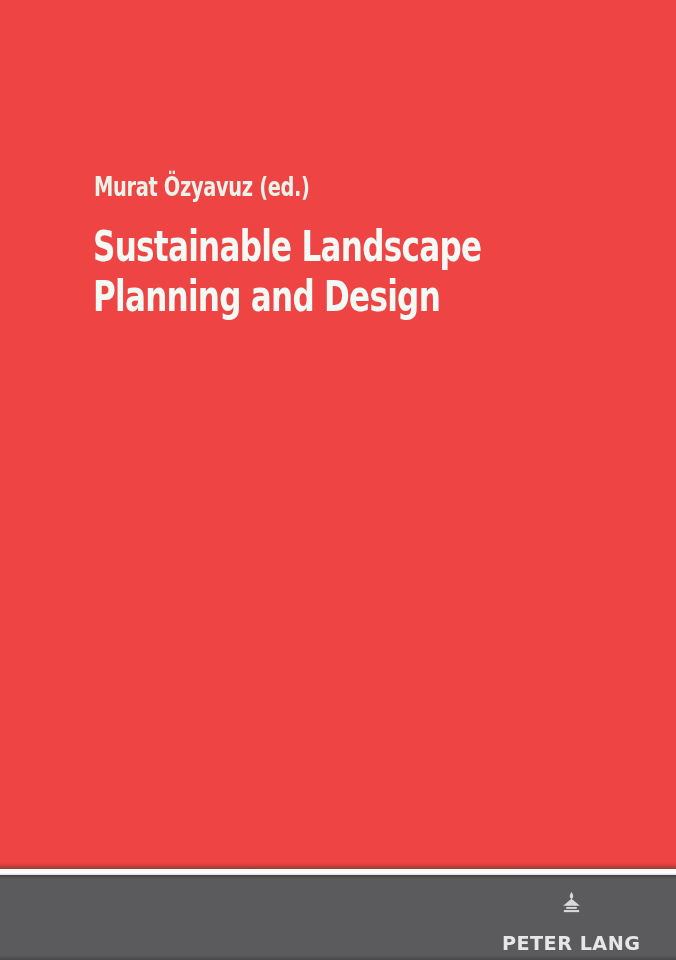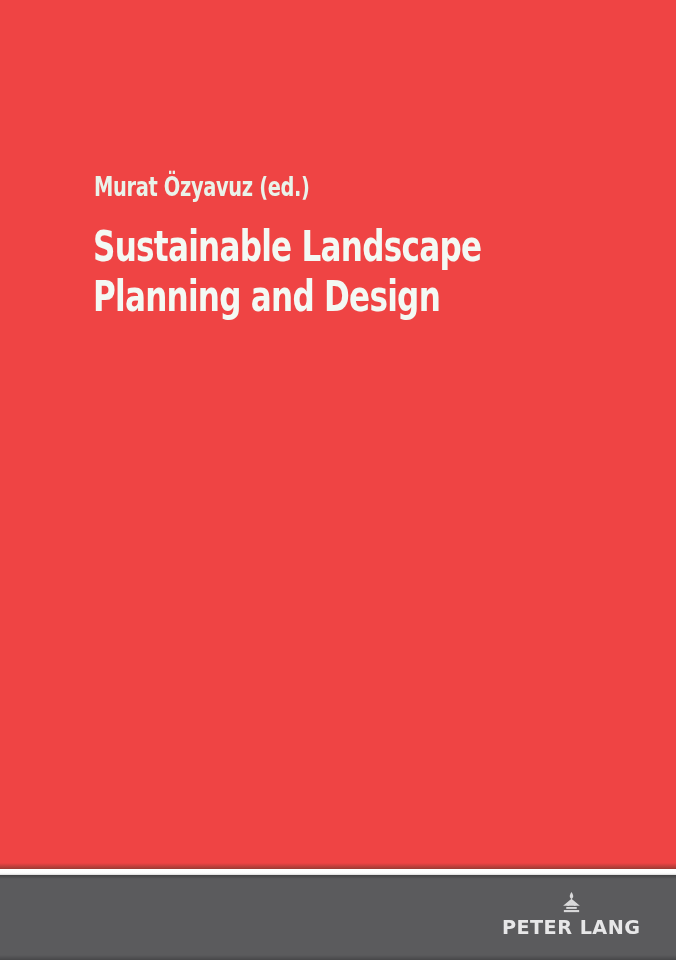--- a/index.html
+++ b/index.html
@@ -88,21 +88,21 @@
     background: linear-gradient(to top, rgba(0,0,0,0.22), rgba(0,0,0,0));
   }
   .brand {
     position: absolute;
     right: 40px;
     top: 17px;
     width: 130px;
     display: flex;
     flex-direction: column;
     align-items: center;
-    gap: 0;
+    gap: 16px;
   }
   .brand .logo {
     display: block;
     width: 21px;
     height: 25px;
   }
   .brand-name {
     font-size: 20px;
     line-height: 20px;
     font-weight: 700;

